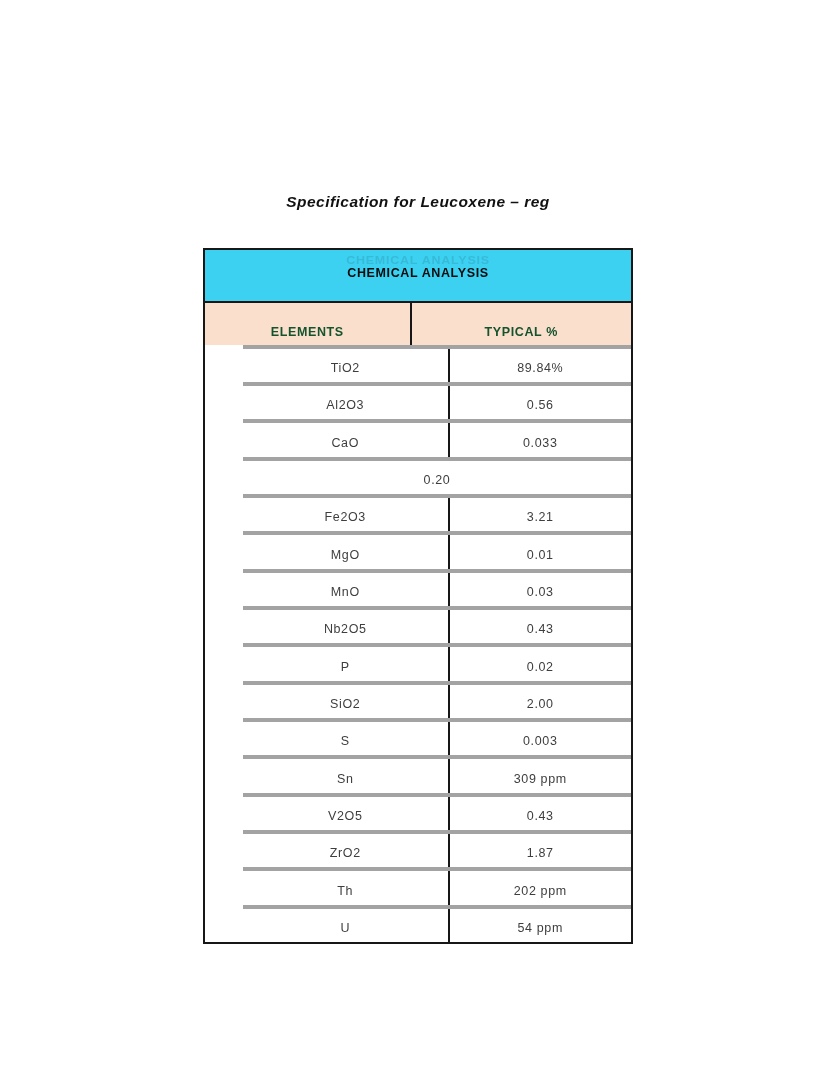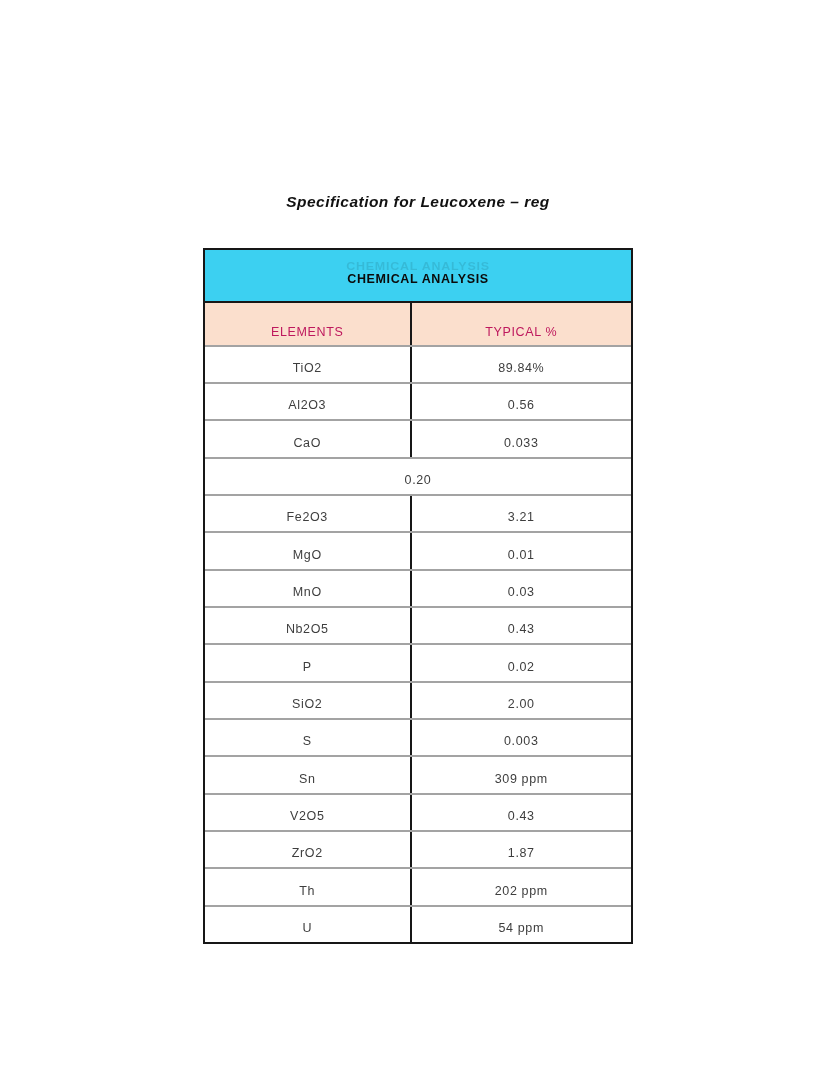--- a/index.html
+++ b/index.html
@@ -39,21 +39,21 @@
     flex-direction: column;
     background: #ffffff;
   }
   .thead {
     height: 50.5px;
     flex: 0 0 auto;
     display: flex;
     flex-direction: column;
     align-items: center;
     justify-content: flex-end;
-    padding-bottom: 14px;
+    padding-bottom: 20px;
     box-sizing: border-box;
   }
   .ghost-line {
     font-size: 12.5px;
     font-weight: bold;
     letter-spacing: 0.06em;
     color: #000000;
     opacity: 0.10;
     filter: blur(0.6px);
     line-height: 11px;
@@ -74,42 +74,43 @@
     box-sizing: border-box;
   }
   .tbody {
     flex: 1 1 auto;
     display: flex;
     flex-direction: column;
   }
   .trow {
     flex: 1 1 0;
     display: flex;
-    border-top: 2px solid #a3a3a3;
-    box-sizing: border-box;
+    border-top: 4px solid #a3a3a3;
+    box-sizing: border-box;
+    margin-left: 38px;
   }
   .cell {
     display: flex;
     align-items: flex-end;
     justify-content: center;
     box-sizing: border-box;
     padding-bottom: 7px;
   }
   .c1 {
     width: 206.5px;
     flex: 0 0 auto;
     border-right: 2px solid #171717;
   }
   .c2 {
     flex: 1 1 auto;
   }
   .subhead-cell {
     font-size: 12.5px;
-    font-weight: normal;
-    color: #be185d;
+    font-weight: bold;
+    color: #14532d;
     letter-spacing: 0.05em;
     padding-bottom: 6px;
     text-align: right;
   }
   .data-cell {
     font-size: 12.5px;
     font-weight: normal;
     color: #3e3e3e;
     letter-spacing: 0.05em;
   }

